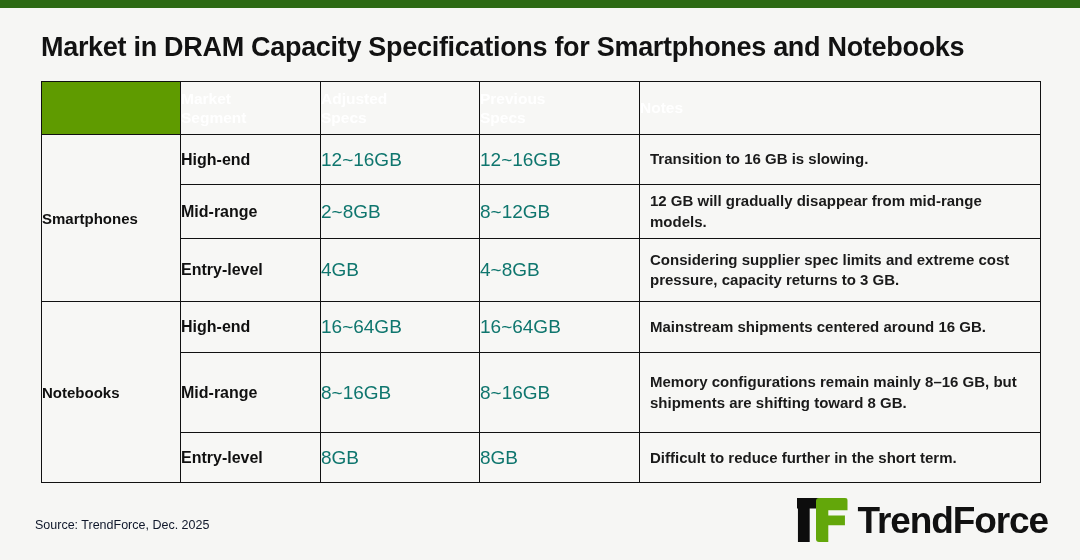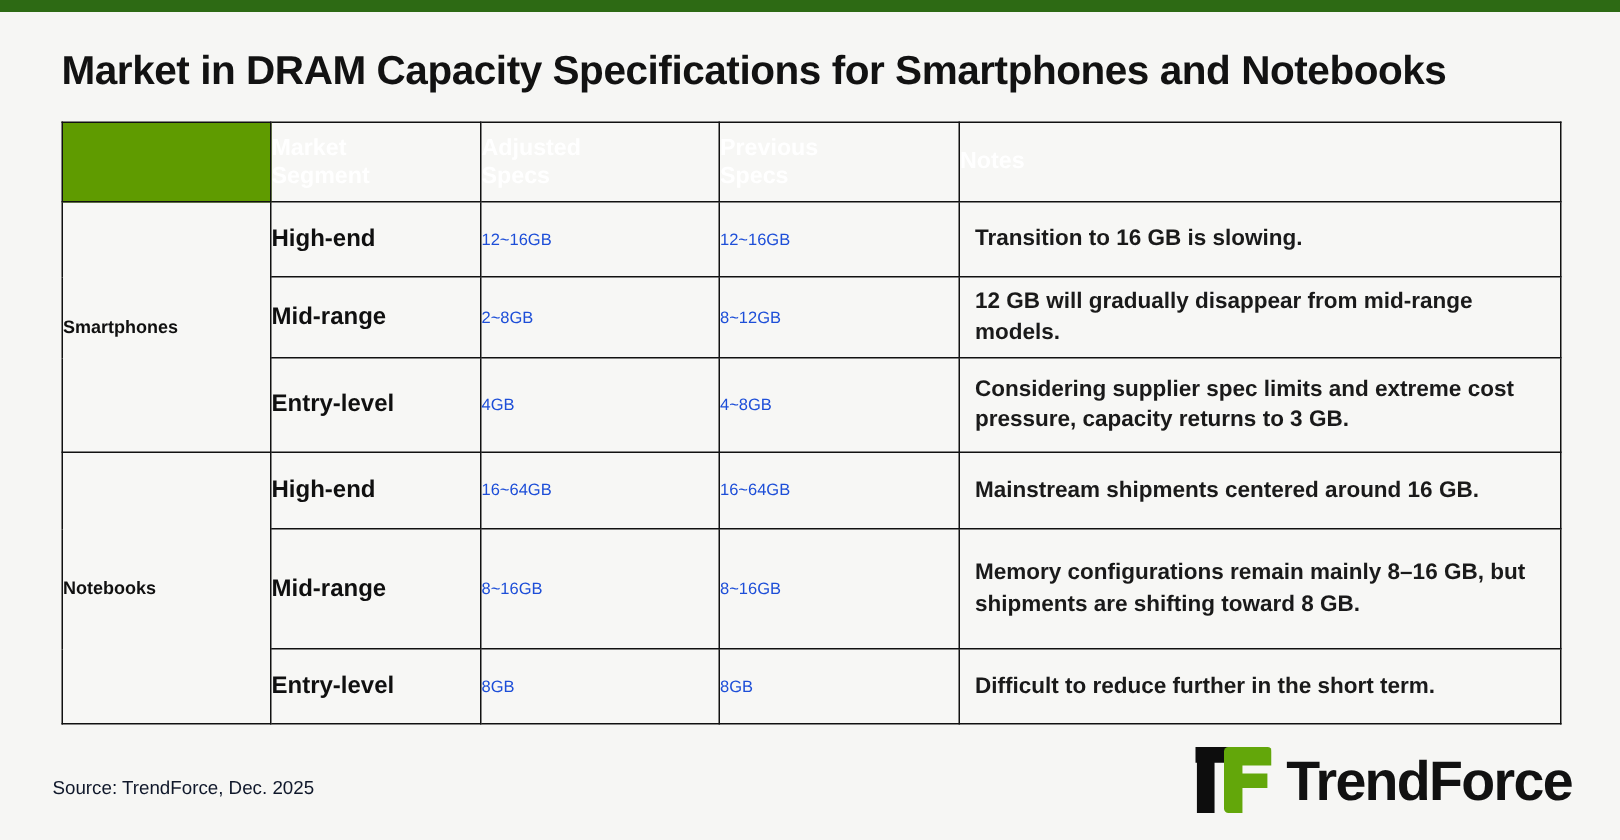--- a/index.html
+++ b/index.html
@@ -111,33 +111,33 @@
   }
   thead th.corner { background: #5f9b00; }
 
   col.c-group { width: 139px; }
   col.c-segment { width: 140px; }
   col.c-adj { width: 159px; }
   col.c-prev { width: 160px; }
   col.c-notes { width: 401px; }
 
   td.group-cell {
-    font-size: 12px;
+    font-size: 15px;
     font-weight: bold;
     color: #101010;
   }
   td.segment-cell {
     font-size: 16px;
     font-weight: bold;
     color: #101010;
   }
   td.spec-cell {
-    font-size: 11px;
+    font-size: 19px;
     font-weight: normal;
-    color: #1d4ed8;
+    color: #0f766e;
   }
   td.notes-cell {
     font-size: 15px;
     font-weight: bold;
     color: #1a1a1a;
     line-height: 1.38;
     padding: 6px 10px;
   }
 
   tr.r-phone-high td { height: 50px; }

